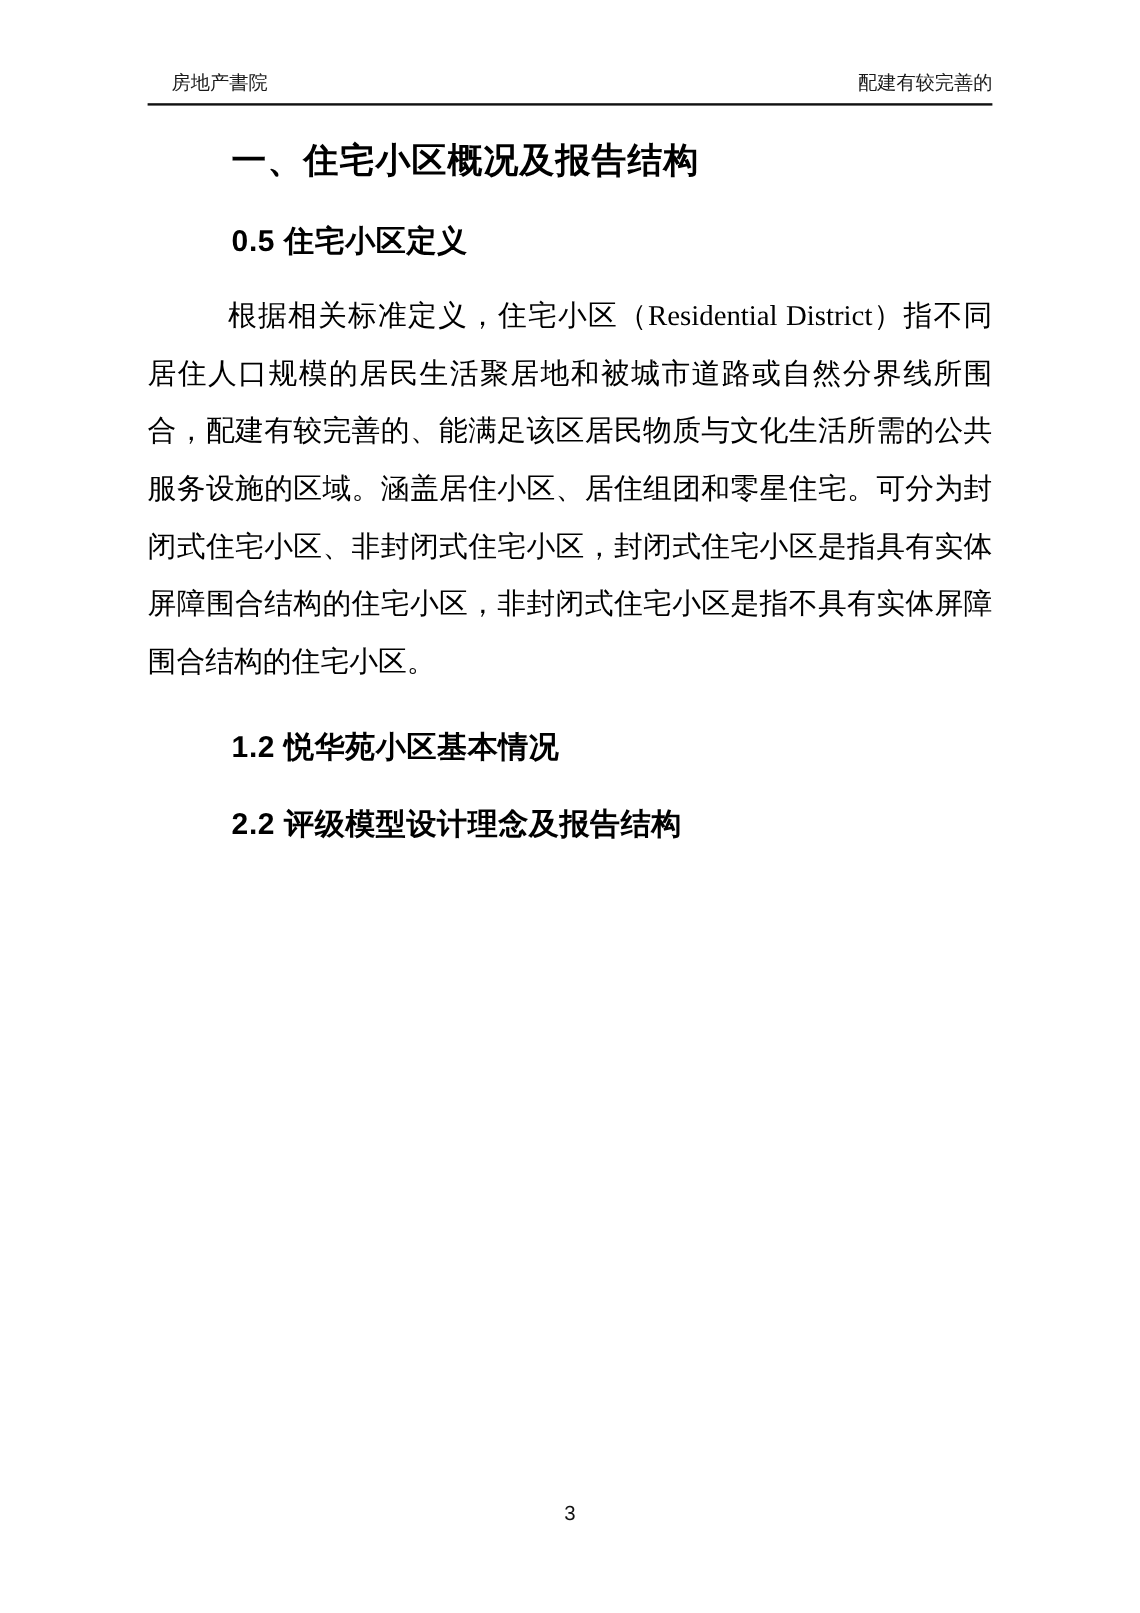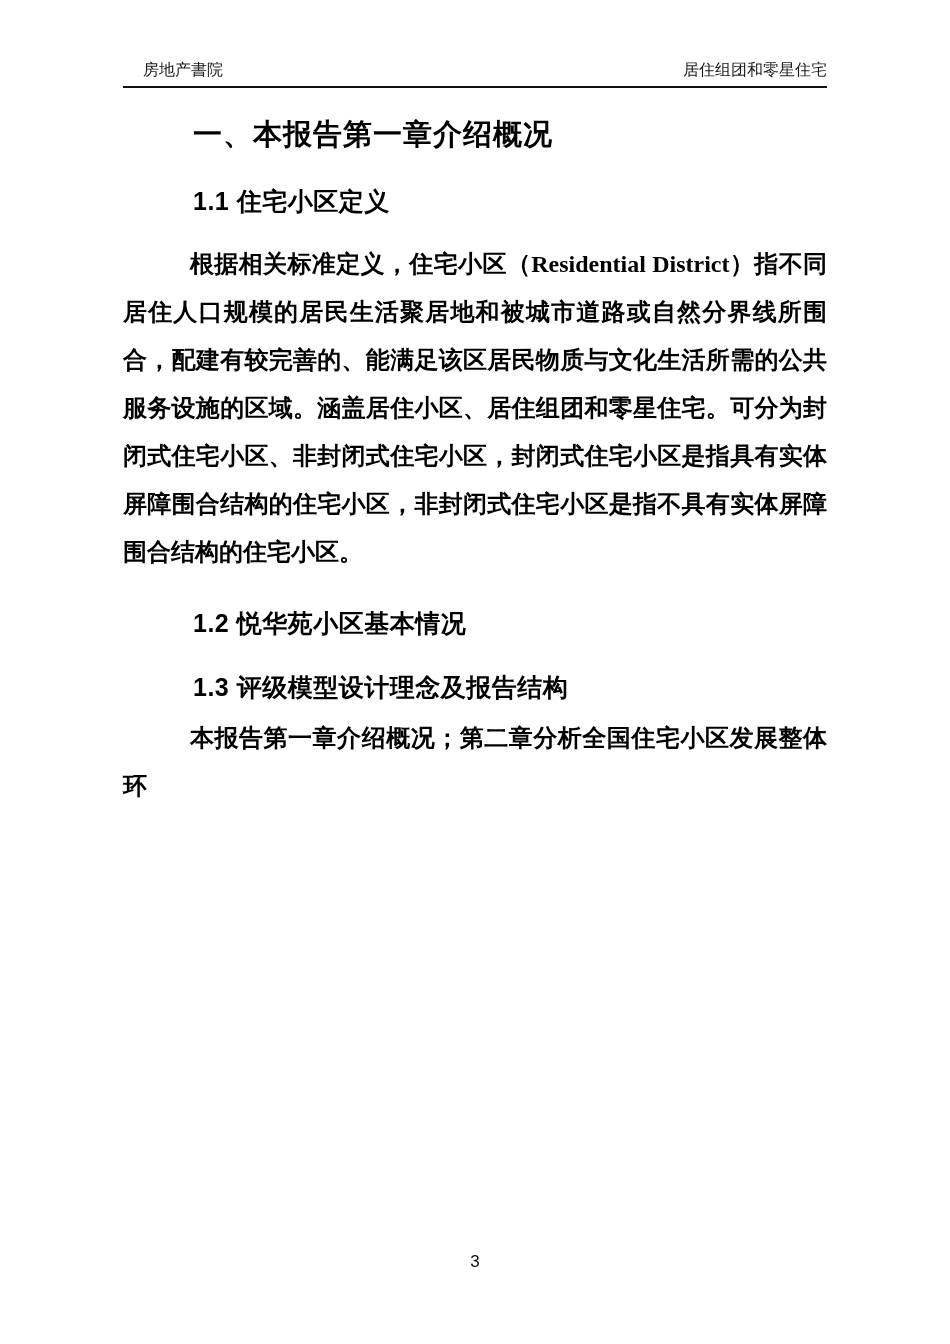--- a/index.html
+++ b/index.html
@@ -49,21 +49,20 @@
     margin: 30px 0 0 70px;
     letter-spacing: 0.5px;
   }
   p.body-para {
     font-family: "Liberation Serif", "DejaVu Serif", serif;
     font-size: 24px;
     line-height: 48px;
     text-align: justify;
     text-indent: 67px;
     margin: 20px 0 0 0;
-    font-weight: bold;
   }
   p.body-para.tight {
     margin-top: 10px;
   }
   p.body-para.first-after-heading-1 { margin-top: 22px; }
   p.body-para.first-after-heading-2 { margin-top: 20px; }
   p.body-para.first-after-heading-3 { margin-top: 18px; }
   .footer {
     position: absolute;
     left: 0;
@@ -75,30 +74,29 @@
     color: #111111;
   }
 </style>
 </head>
 <body>
 
 <div class="page">
 
   <div class="header">
     <span class="left">房地产書院</span>
-    <span class="right">居住组团和零星住宅</span>
+    <span class="right">配建有较完善的</span>
   </div>
 
-  <h1 class="doc-title">一、本报告第一章介绍概况</h1>
+  <h1 class="doc-title">一、住宅小区概况及报告结构</h1>
 
-  <h2 class="sec-heading">1.1 住宅小区定义</h2>
+  <h2 class="sec-heading">0.5 住宅小区定义</h2>
   <p class="body-para first-after-heading-1">根据相关标准定义，住宅小区（Residential District）指不同居住人口规模的居民生活聚居地和被城市道路或自然分界线所围合，配建有较完善的、能满足该区居民物质与文化生活所需的公共服务设施的区域。涵盖居住小区、居住组团和零星住宅。可分为封闭式住宅小区、非封闭式住宅小区，封闭式住宅小区是指具有实体屏障围合结构的住宅小区，非封闭式住宅小区是指不具有实体屏障围合结构的住宅小区。</p>
 
   <h2 class="sec-heading">1.2 悦华苑小区基本情况</h2>
 
-  <h2 class="sec-heading">1.3 评级模型设计理念及报告结构</h2>
-  <p class="body-para tight">本报告第一章介绍概况；第二章分析全国住宅小区发展整体环</p>
+  <h2 class="sec-heading">2.2 评级模型设计理念及报告结构</h2>
 
   <div class="footer">
     <span>3</span>
   </div>
 
 </div>
 
 </body></html>

